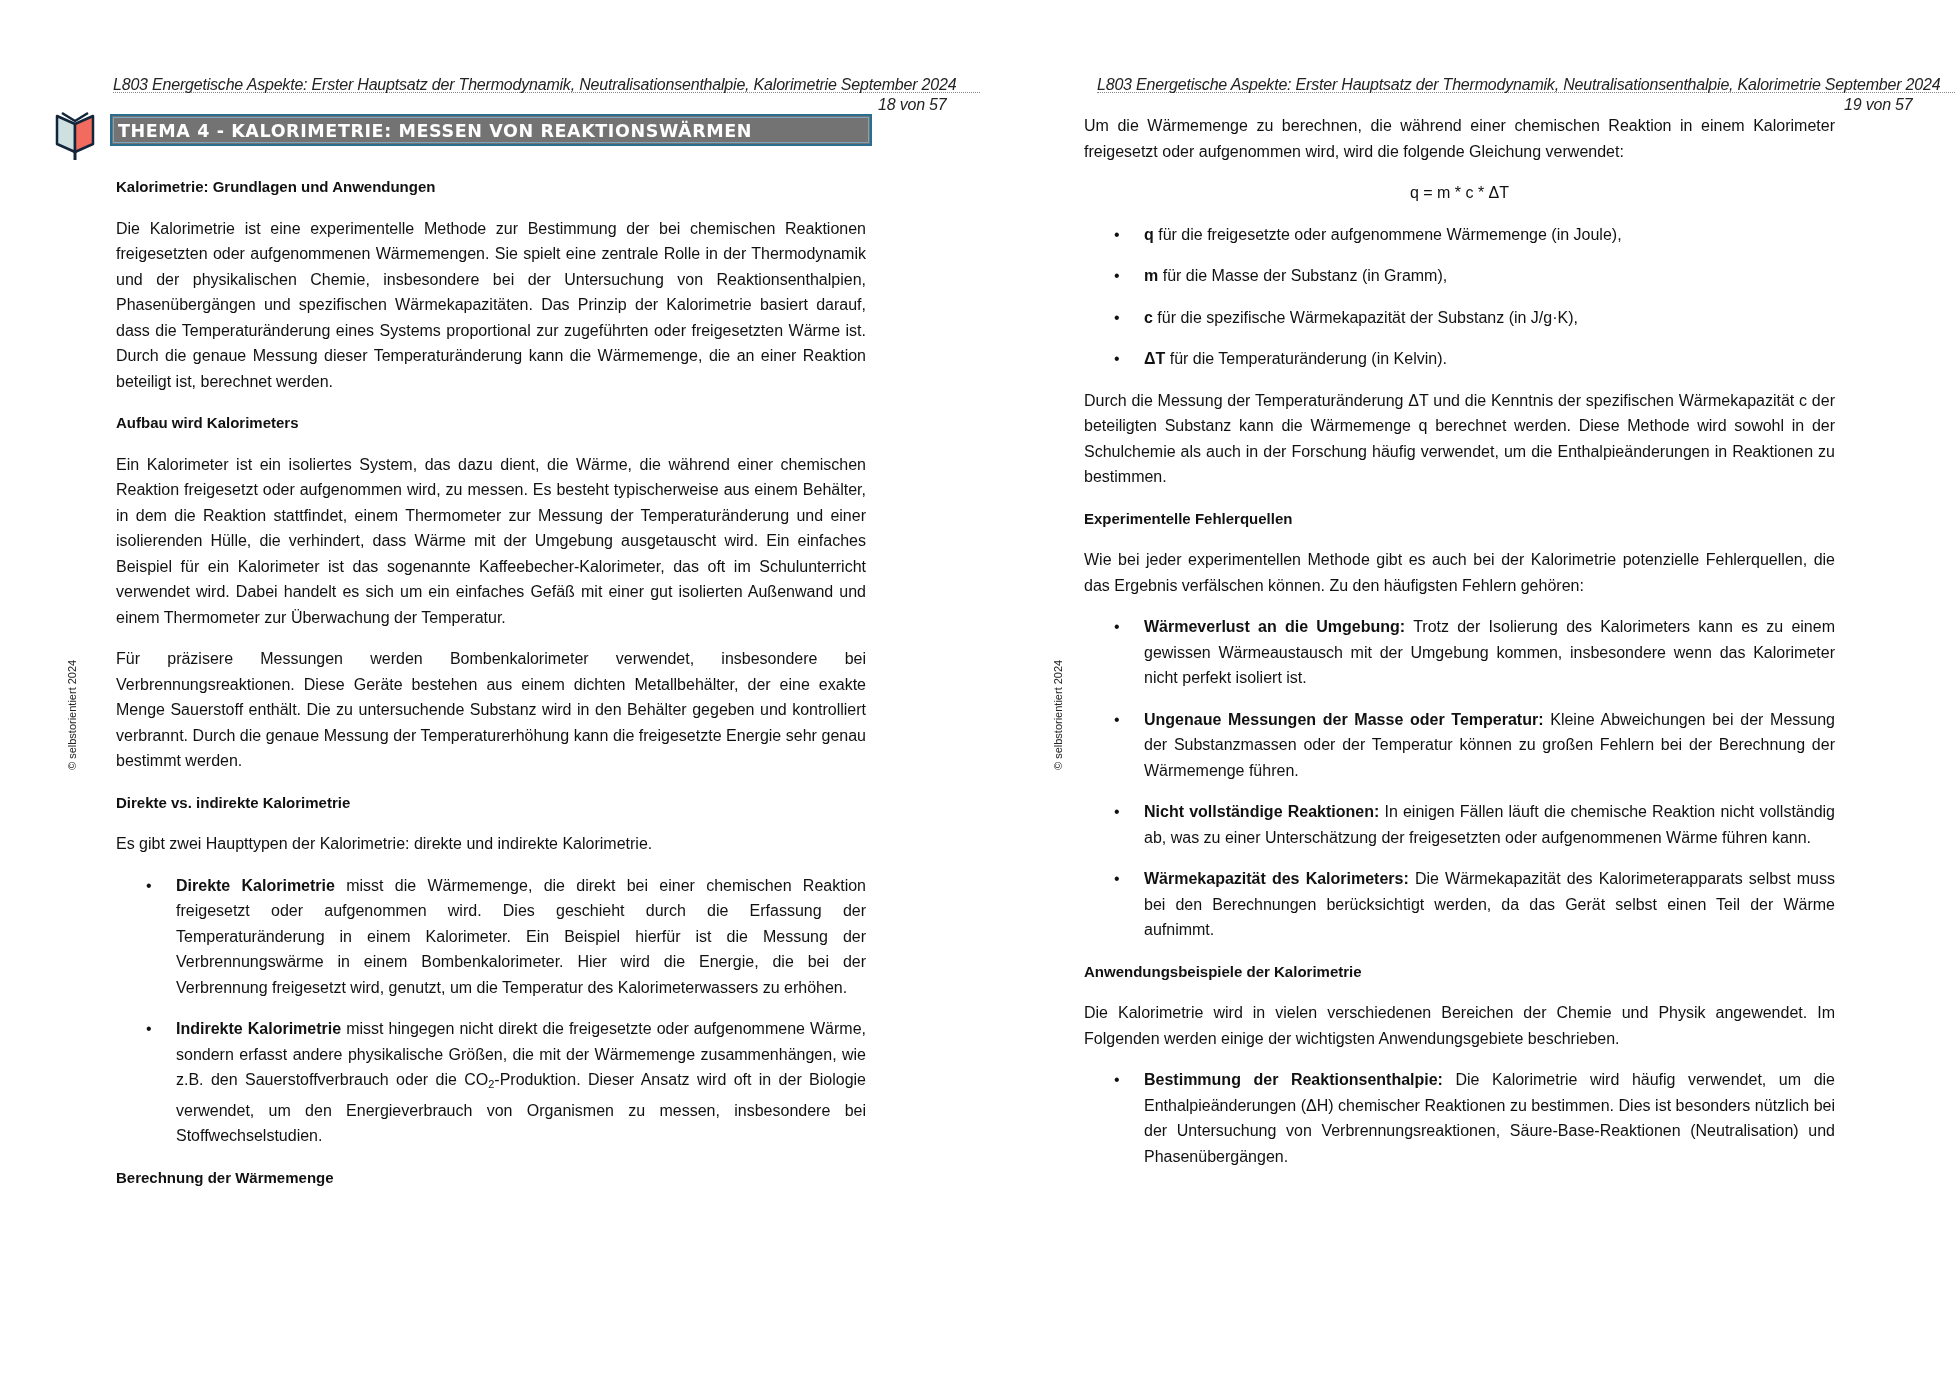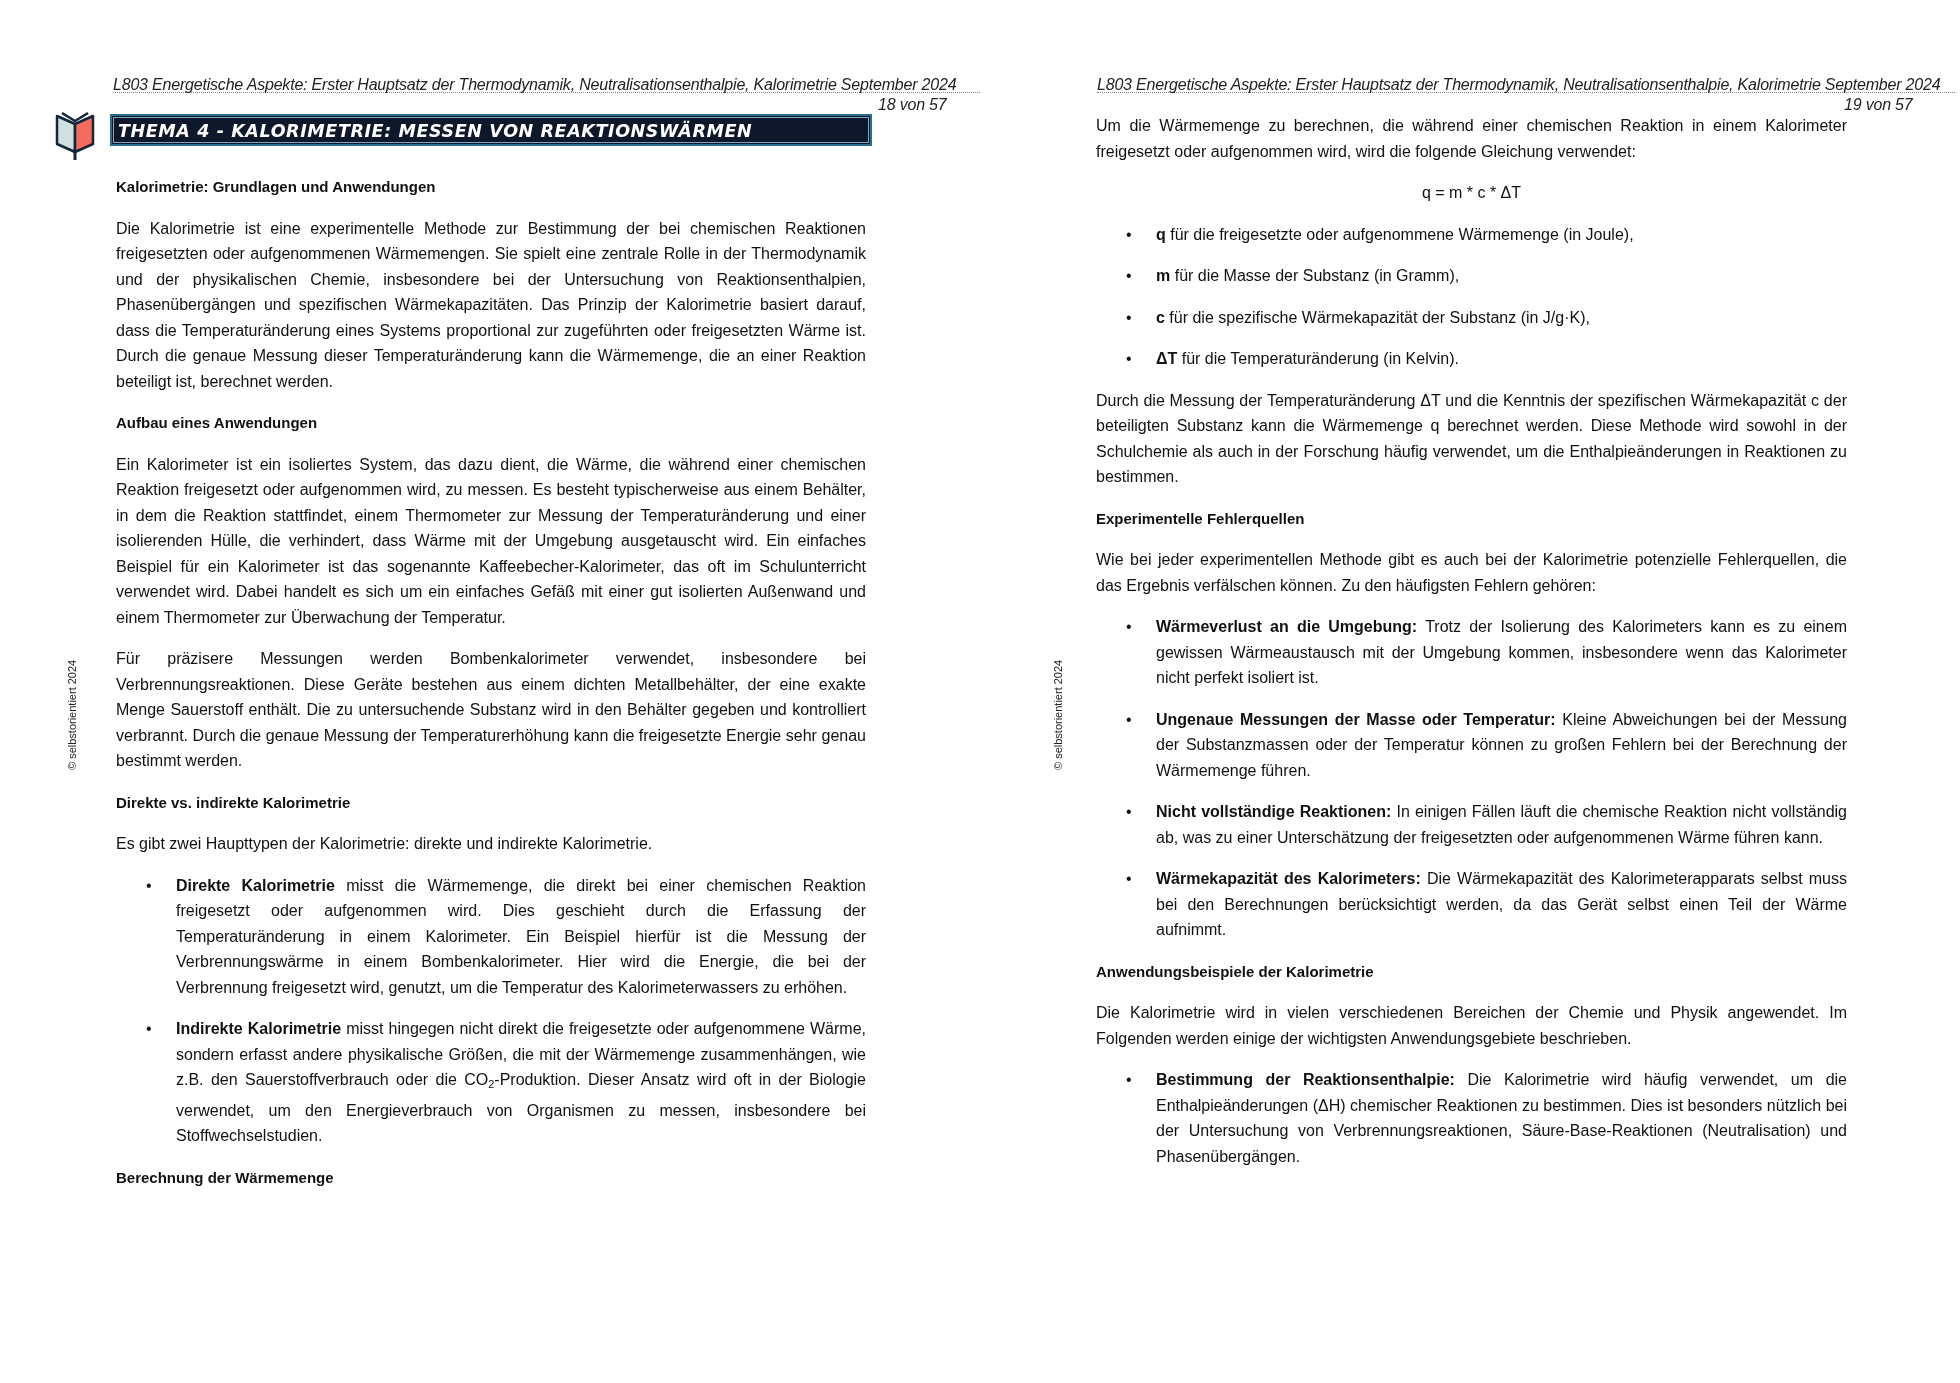--- a/index.html
+++ b/index.html
@@ -31,34 +31,34 @@
       transform: rotate(-90deg); transform-origin: left top;
       font-size: 11px; color: #222; white-space: nowrap;
     }
     .page.left .copyright { left: 66px; }
     .page.right .copyright { left: 67px; }
 
     .book-icon { position: absolute; left: 52px; top: 110px; width: 46px; height: 50px; }
 
     .topic-bar {
       position: absolute; left: 110px; top: 114px; width: 762px; height: 32px;
-      background: #0f172a; border: 2px solid #2b6d8e; box-sizing: border-box;
-      outline: 1px solid #7aa6be; outline-offset: -4px; font-style: italic;
+      background: #737373; border: 2px solid #2b6d8e; box-sizing: border-box;
+      outline: 1px solid #7aa6be; outline-offset: -4px;
     }
     .topic-bar span {
       position: absolute; left: 6px; top: 5px;
       color: #fff; font-weight: bold; font-size: 17.5px; letter-spacing: 0.6px;
       font-family: "DejaVu Sans", sans-serif;
     }
 
     .content {
       position: absolute; font-size: 16px; line-height: 25.5px; color: #111;
     }
     .page.left .content { left: 116px; top: 164px; width: 750px; }
-    .page.right .content { left: 111px; top: 113px; width: 751px; }
+    .page.right .content { left: 99px; top: 113px; width: 751px; }
 
     .content h3 {
       font-size: 15px; font-weight: bold; margin: 10px 0 16px 0; line-height: 25.5px;
     }
     .content p { margin: 0 0 16px 0; text-align: justify; }
     .content ul { margin: 0 0 16px 0; padding: 0; list-style: none; }
     .content li {
       position: relative; padding-left: 60px; margin-bottom: 16px; text-align: justify;
     }
     .content li::before {
@@ -87,21 +87,21 @@
   </svg>
 
   <div class="topic-bar">
     <span>THEMA 4 - KALORIMETRIE: MESSEN VON REAKTIONSWÄRMEN</span>
   </div>
 
   <div class="content">
     <h3>Kalorimetrie: Grundlagen und Anwendungen</h3>
     <p>Die Kalorimetrie ist eine experimentelle Methode zur Bestimmung der bei chemischen Reaktionen freigesetzten oder aufgenommenen Wärmemengen. Sie spielt eine zentrale Rolle in der Thermodynamik und der physikalischen Chemie, insbesondere bei der Untersuchung von Reaktionsenthalpien, Phasenübergängen und spezifischen Wärmekapazitäten. Das Prinzip der Kalorimetrie basiert darauf, dass die Temperaturänderung eines Systems proportional zur zugeführten oder freigesetzten Wärme ist. Durch die genaue Messung dieser Temperaturänderung kann die Wärmemenge, die an einer Reaktion beteiligt ist, berechnet werden.</p>
 
-    <h3>Aufbau eines Anwendungen</h3>
+    <h3>Aufbau wird Kalorimeters</h3>
     <p>Ein Kalorimeter ist ein isoliertes System, das dazu dient, die Wärme, die während einer chemischen Reaktion freigesetzt oder aufgenommen wird, zu messen. Es besteht typischerweise aus einem Behälter, in dem die Reaktion stattfindet, einem Thermometer zur Messung der Temperaturänderung und einer isolierenden Hülle, die verhindert, dass Wärme mit der Umgebung ausgetauscht wird. Ein einfaches Beispiel für ein Kalorimeter ist das sogenannte Kaffeebecher-Kalorimeter, das oft im Schulunterricht verwendet wird. Dabei handelt es sich um ein einfaches Gefäß mit einer gut isolierten Außenwand und einem Thermometer zur Überwachung der Temperatur.</p>
     <p>Für präzisere Messungen werden Bombenkalorimeter verwendet, insbesondere bei Verbrennungsreaktionen. Diese Geräte bestehen aus einem dichten Metallbehälter, der eine exakte Menge Sauerstoff enthält. Die zu untersuchende Substanz wird in den Behälter gegeben und kontrolliert verbrannt. Durch die genaue Messung der Temperaturerhöhung kann die freigesetzte Energie sehr genau bestimmt werden.</p>
 
     <h3>Direkte vs. indirekte Kalorimetrie</h3>
     <p style="text-align:left">Es gibt zwei Haupttypen der Kalorimetrie: direkte und indirekte Kalorimetrie.</p>
     <ul>
       <li><b>Direkte Kalorimetrie</b><span> misst die Wärmemenge, die direkt bei einer chemischen Reaktion freigesetzt oder aufgenommen wird. Dies geschieht durch die Erfassung der Temperaturänderung in einem Kalorimeter. Ein Beispiel hierfür ist die Messung der Verbrennungswärme in einem Bombenkalorimeter. Hier wird die Energie, die bei der Verbrennung freigesetzt wird, genutzt, um die Temperatur des Kalorimeterwassers zu erhöhen.</span></li>
       <li><b>Indirekte Kalorimetrie</b><span> misst hingegen nicht direkt die freigesetzte oder aufgenommene Wärme, sondern erfasst andere physikalische Größen, die mit der Wärmemenge zusammenhängen, wie z.B. den Sauerstoffverbrauch oder die CO</span><span class="sub">2</span><span>-Produktion. Dieser Ansatz wird oft in der Biologie verwendet, um den Energieverbrauch von Organismen zu messen, insbesondere bei Stoffwechselstudien.</span></li>
     </ul>
 

